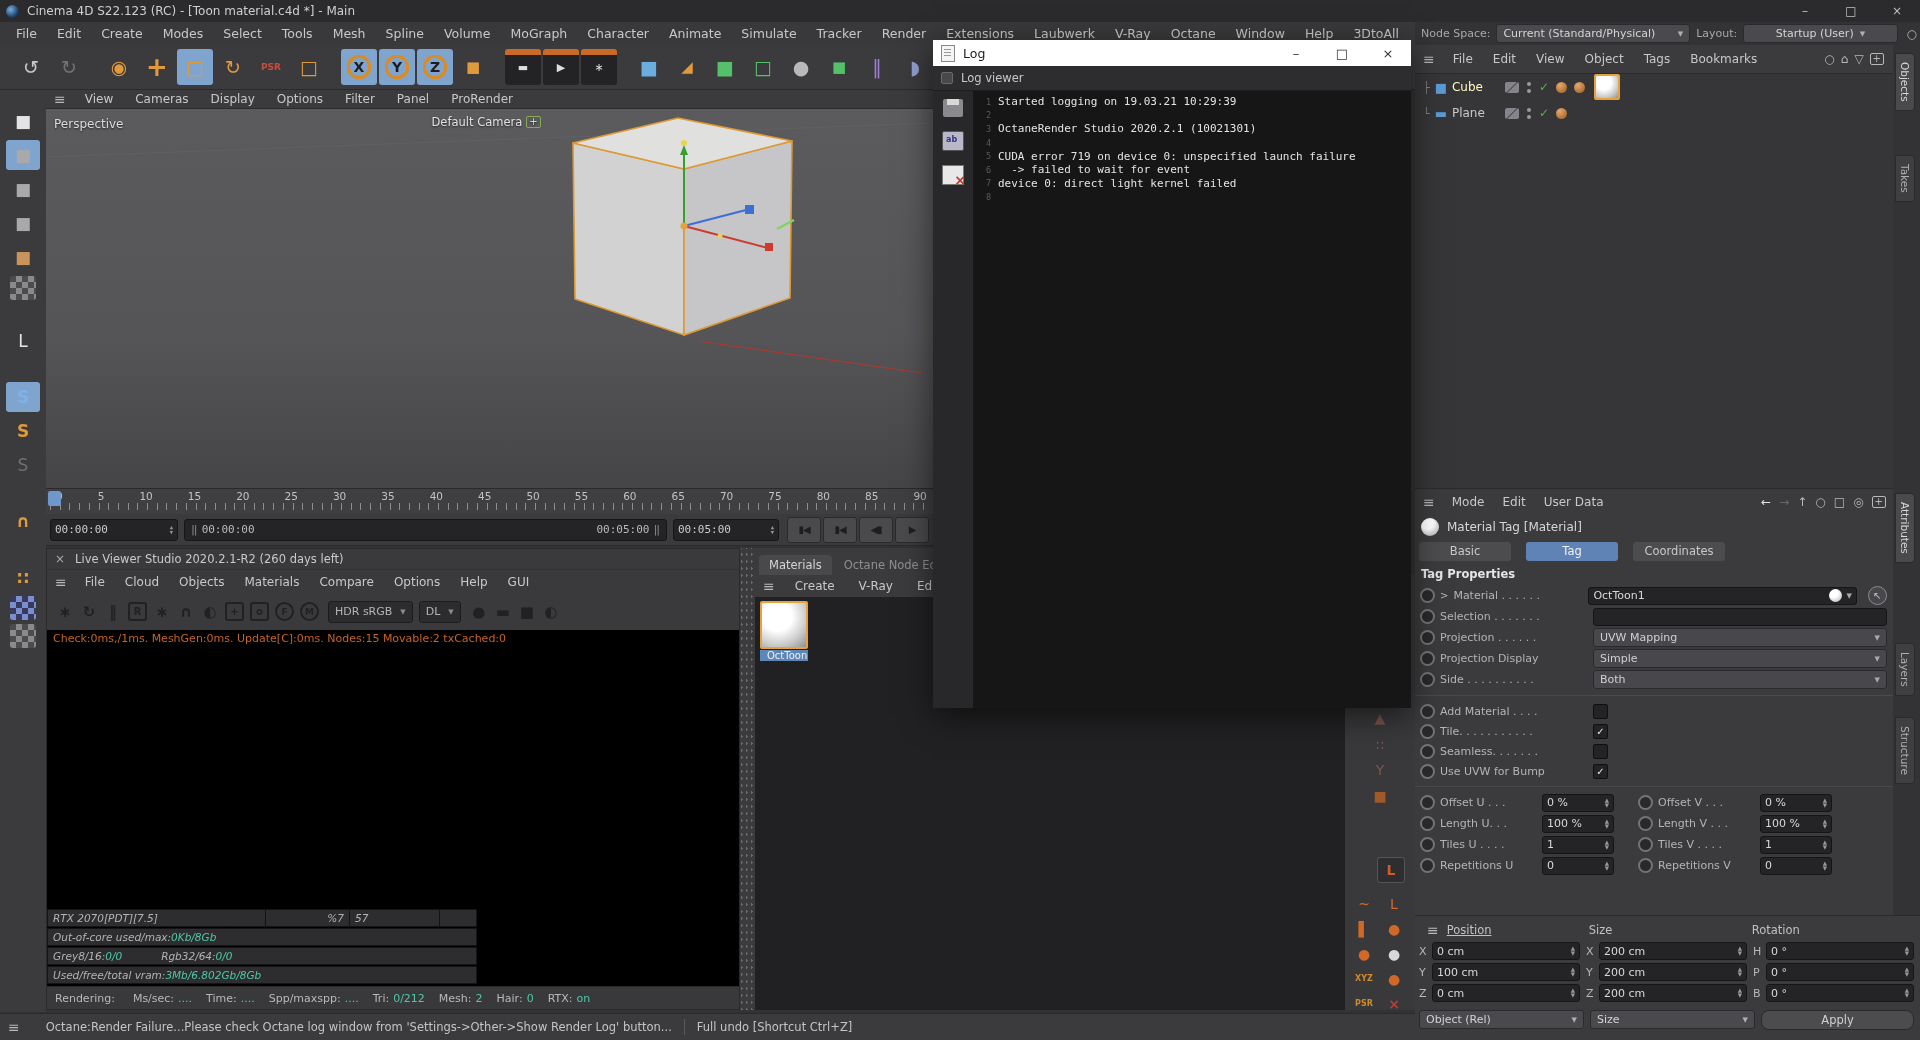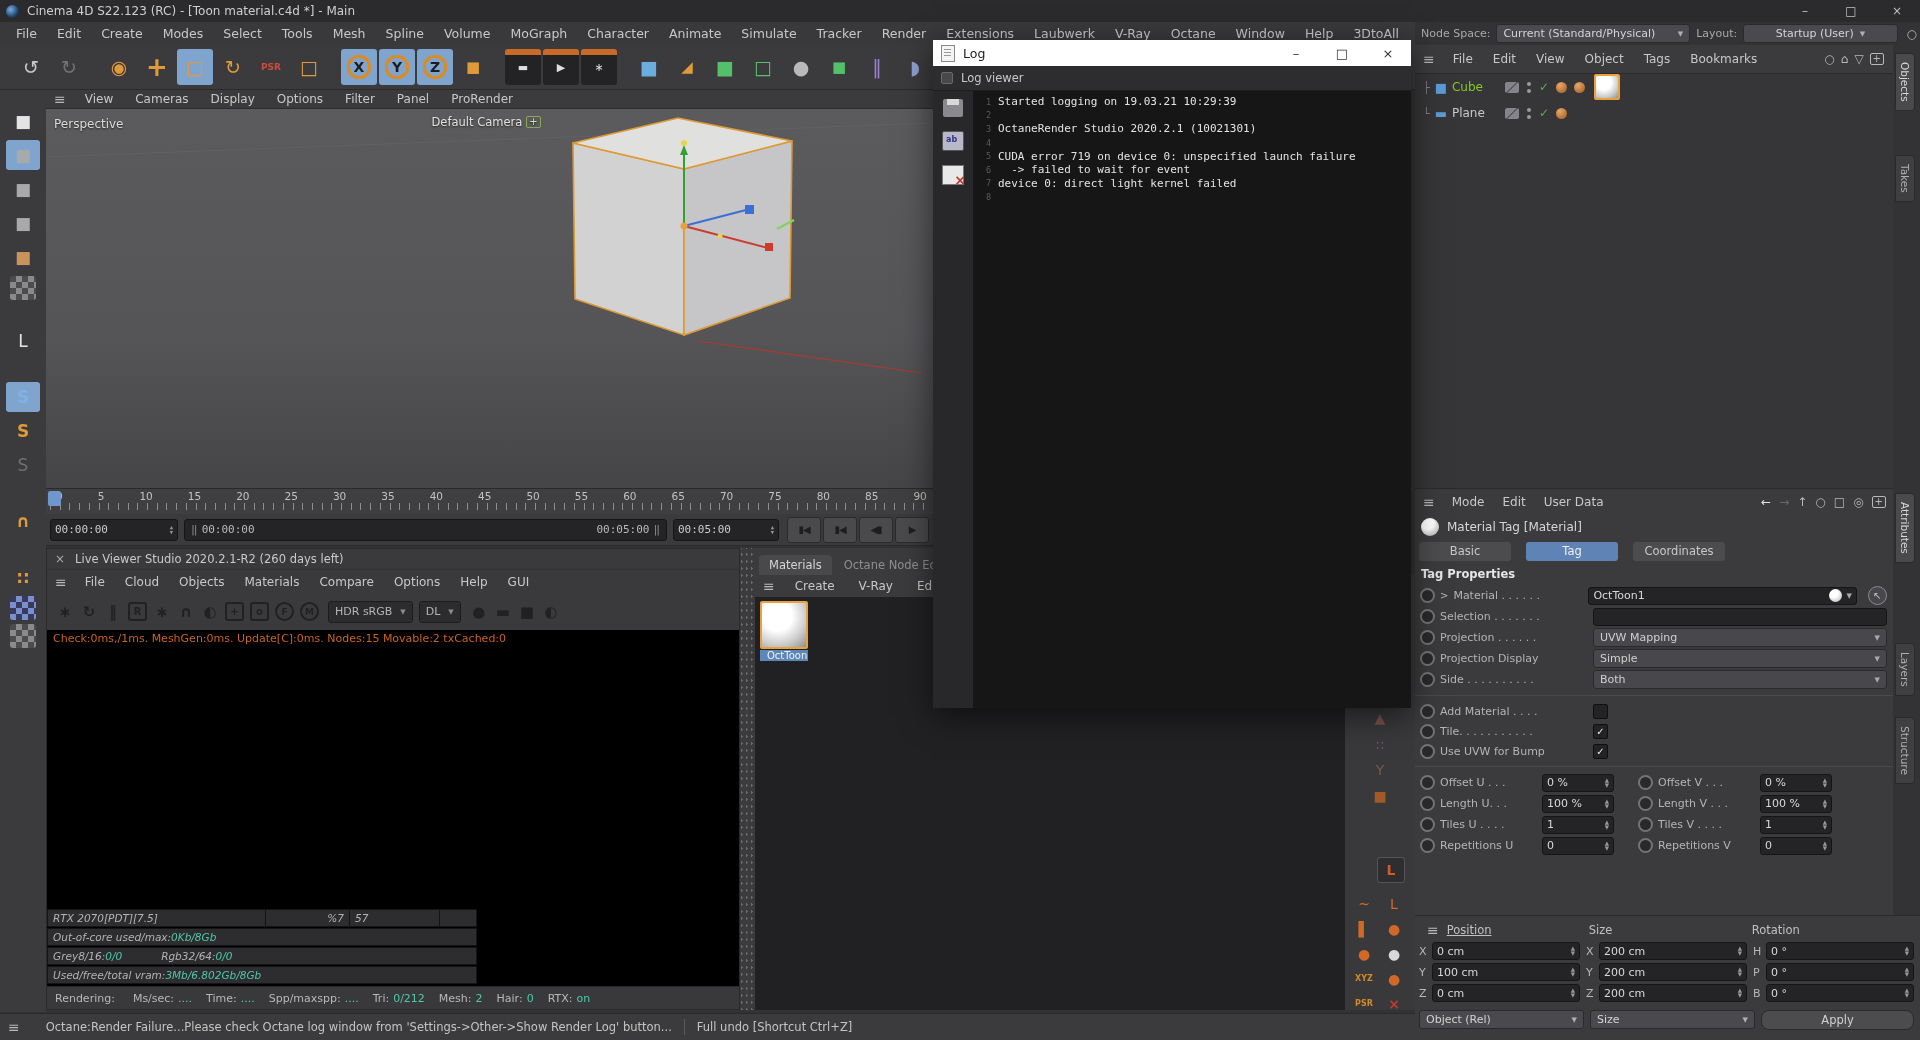--- a/index.html
+++ b/index.html
@@ -153,21 +153,21 @@
 
   
   .object-manager{position:absolute;left:1415px;top:45px;width:478px;height:443px;background:#363638;display:flex;flex-direction:column;}
   .om-menu{height:28px;background:#3b3b3d;display:flex;align-items:center;border-bottom:1px solid #2a2a2a;}
   .om-menu .mi{font-size:12px;padding:0 10px;}
   .om-icons{margin-left:auto;display:flex;align-items:center;padding-right:6px;}
   .om-row{height:26px;display:flex;align-items:center;padding-left:8px;gap:5px;}
   .tree-glyph{font-family:"DejaVu Sans Mono",monospace;color:#808082;font-size:11px;}
   .obj-icon{font-size:13px;color:#5b9bd5;}
   .obj-name{font-size:12px;width:48px;}
-  .obj-name.sel{color:#84cc16;}
+  .obj-name.sel{color:#fef9c3;}
   .layer-sq{width:14px;height:11px;background:#84848a;border-radius:2px;background-image:linear-gradient(135deg,transparent 45%,#5a5a5e 45%,#5a5a5e 55%,transparent 55%);}
   .vis-dots{display:flex;flex-direction:column;gap:3px;margin:0 3px;}
   .vis-dots i{width:4px;height:4px;border-radius:50%;background:#9a9a9c;}
   .check{color:#58b04a;font-size:12px;font-weight:bold;}
   .tagball{width:11px;height:11px;border-radius:50%;background:radial-gradient(circle at 35% 30%,#e8a868,#9a5a20);margin-left:2px;}
   .om-sphere{width:22px;height:22px;border:2px solid #e8a13c;border-radius:2px;background:radial-gradient(circle at 35% 30%,#ffffff 35%,#c9c9c9 70%,#8f8f8f);margin-left:4px;}
 
   
   .attr-manager{position:absolute;left:1415px;top:488px;width:478px;height:427px;background:#3b3b3d;border-top:1px solid #2a2a2a;box-sizing:border-box;}
   .am-menu{height:26px;display:flex;align-items:center;}
@@ -802,20 +802,25 @@
         <span class="flabel w148">Add Material . . . .</span>
         <span class="cb"></span>
       </div>
         <div class="arow" style="height:20px">
         <span class="radio"></span>
         <span class="flabel w148">Tile. . . . . . . . . . .</span>
         <span class="cb">✓</span>
       </div>
         <div class="arow" style="height:20px">
         <span class="radio"></span>
+        <span class="flabel w148">Seamless. . . . . . .</span>
+        <span class="cb"></span>
+      </div>
+        <div class="arow" style="height:20px">
+        <span class="radio"></span>
         <span class="flabel w148">Use UVW for Bump</span>
         <span class="cb">✓</span>
       </div>
       </div>
     <div class="adivider"></div>
     <div>
 
     <div class="arow">
         <span class="radio"></span>
         <span class="flabel w95">Offset U . . .</span>

